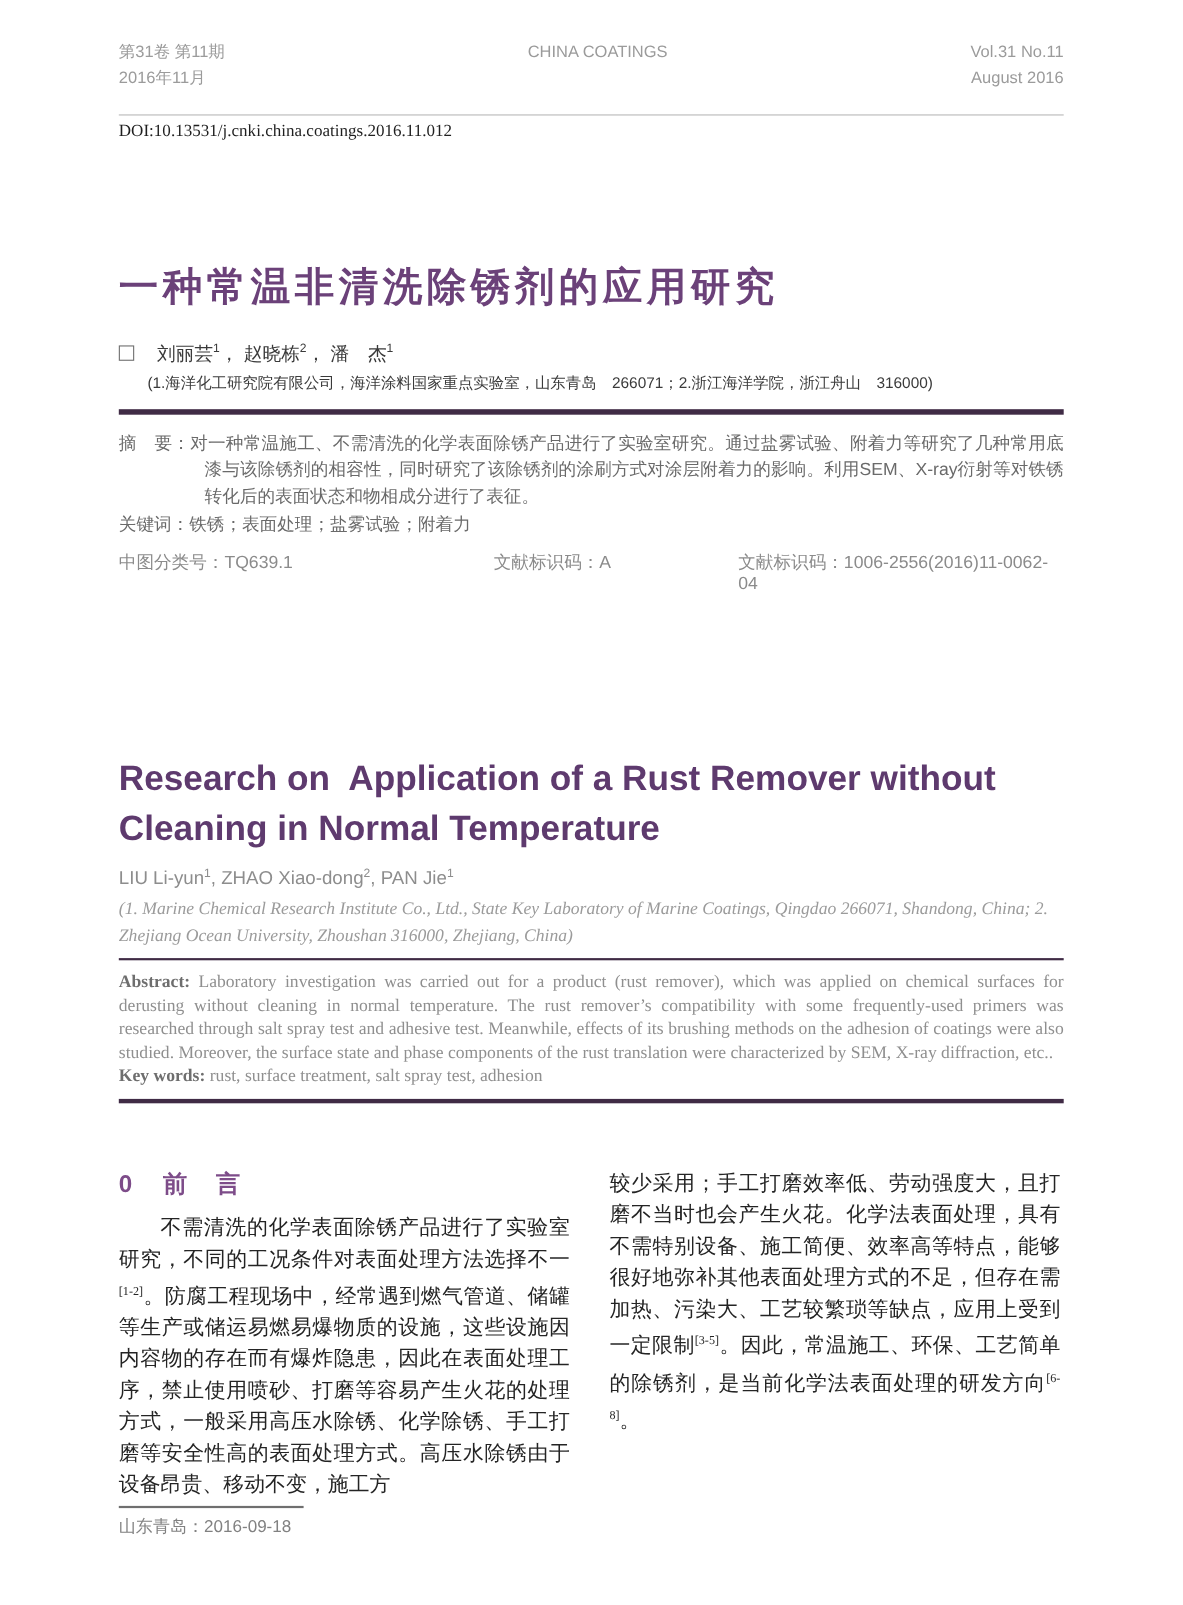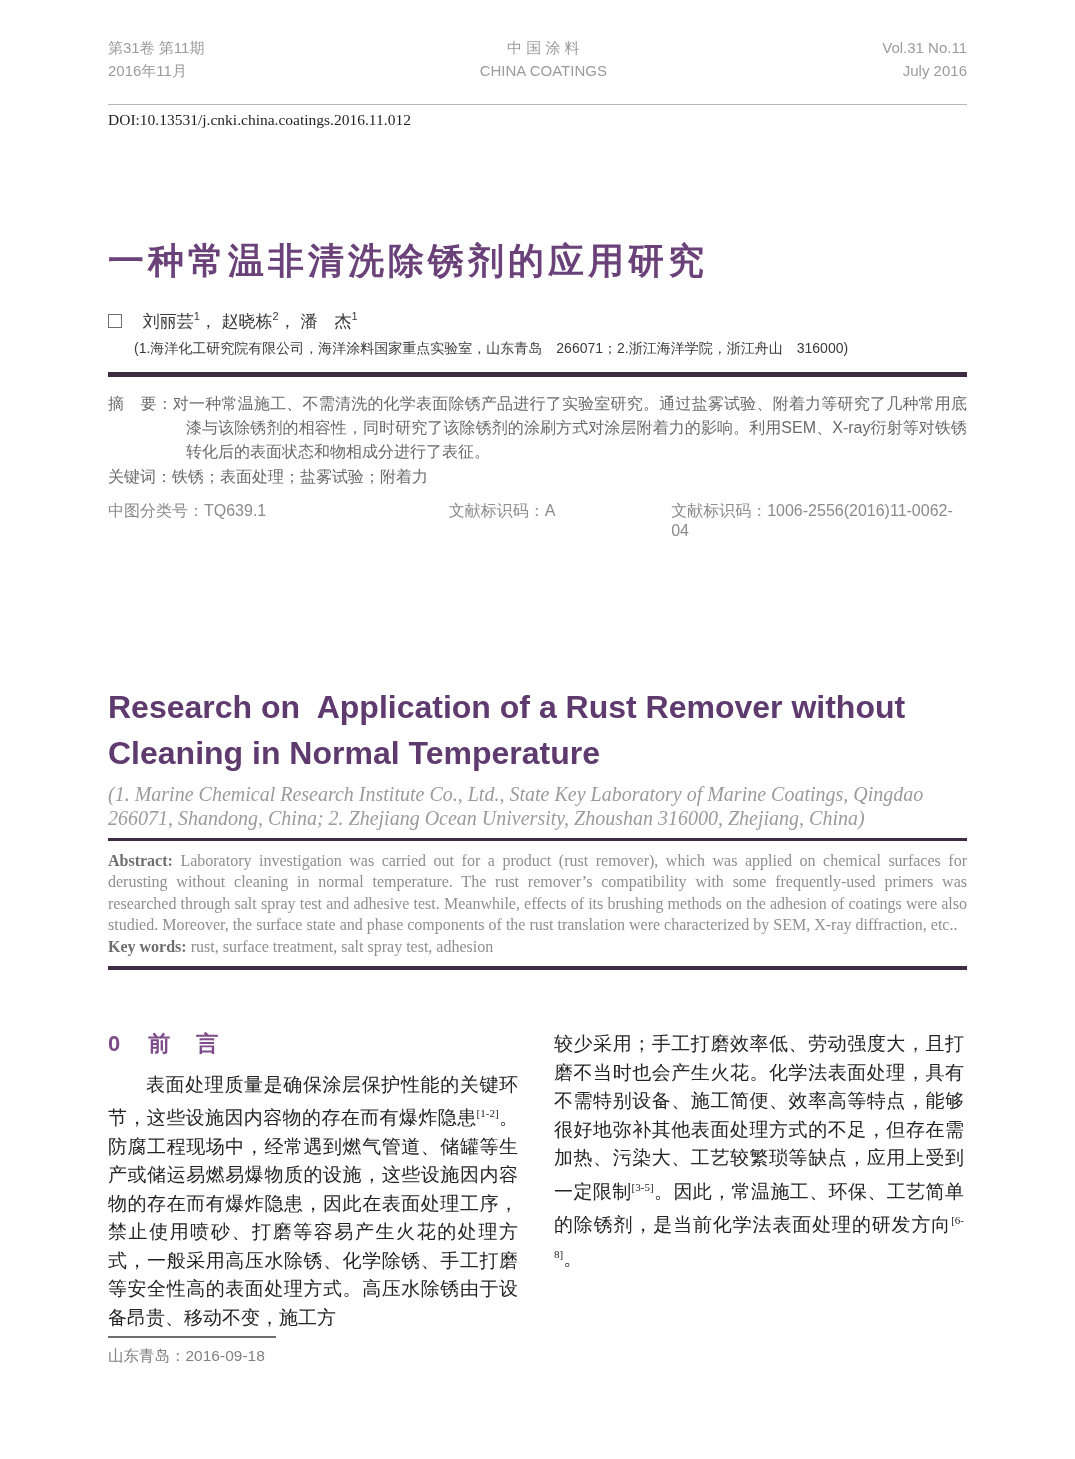--- a/index.html
+++ b/index.html
@@ -41,21 +41,21 @@
   .meta-row{margin-top:13px;display:flex;color:#8b8b8b;font-size:16px;}
   .meta-item-1{width:345px;}
   .meta-item-2{width:225px;}
 
   
   .en-block{margin-top:144px;}
   .en-title{font-size:32px;line-height:46px;font-weight:800;color:#5e3a6e;
     font-family:"Liberation Sans",sans-serif;white-space:pre-wrap;}
   .en-authors{margin-top:12px;font-size:17px;color:#8d8d8d;}
   .en-affil{margin-top:6px;font-family:"Liberation Serif",serif;font-style:italic;
-    font-size:20px;line-height:24px;color:#9b9b9b;}
+    font-size:16px;line-height:24px;color:#9b9b9b;}
   .en-abstract{margin-top:9px;font-family:"Liberation Serif",serif;font-size:16px;
     line-height:21.5px;color:#8f8f8f;text-align:justify;}
   .en-abstract b,.en-kw b{color:#6e6e6e;}
   .en-kw{font-family:"Liberation Serif",serif;font-size:16px;line-height:21.5px;color:#8f8f8f;}
 
   
   .intro{margin-top:60px;display:flex;gap:36px;font-family:"Liberation Serif",serif;}
   .col{width:410px;font-size:19px;line-height:28.5px;text-align:justify;color:#242424;}
   .intro-heading{font-family:Liberation Sans, sans-serif;font-size:22px;font-weight:700;
     color:var(--heading-purple);margin-bottom:12px;letter-spacing:2px;}
@@ -71,26 +71,25 @@
 <body>
 
 <div class="page">
 
   <div class="journal-header">
     <div class="jh-left">
       <div>第31卷 第11期</div>
       <div>2016年11月</div>
     </div>
     <div class="jh-center">
-      <div>中 国 涂 料</div>
       <div>CHINA COATINGS</div>
     </div>
     <div class="jh-right">
       <div>Vol.31 No.11</div>
-      <div>July 2016</div>
+      <div>August 2016</div>
     </div>
   </div>
   <div class="doi-line">DOI:10.13531/j.cnki.china.coatings.2016.11.012</div>
 
   <h1 class="cn-title">一种常温非清洗除锈剂的应用研究</h1>
 
   <div class="authors-cn">
     <span class="author-box"></span>
     <span>刘丽芸</span><sup>1</sup><span>，</span>
     <span>赵晓栋</span><sup>2</sup><span>，</span>
@@ -106,36 +105,39 @@
   <div class="meta-row">
     <span class="meta-item-1"><span>中图分类号：</span><span>TQ639.1</span></span>
     <span class="meta-item-2"><span>文献标识码：</span><span>A</span></span>
     <span class="meta-item-3"><span>文献标识码：</span><span>1006-2556(2016)11-0062-04</span></span>
   </div>
 
   <div class="en-block">
     <div class="en-title">Research on  Application of a Rust Remover without</div>
     <div class="en-title">Cleaning in Normal Temperature</div>
 
+    <div class="en-authors">
+      <span>LIU Li-yun</span><sup>1</sup><span>, </span><span>ZHAO Xiao-dong</span><sup>2</sup><span>, </span><span>PAN Jie</span><sup>1</sup>
+    </div>
     <div class="en-affil">(1. Marine Chemical Research Institute Co., Ltd., State Key Laboratory of Marine Coatings, Qingdao 266071, Shandong, China; 2. Zhejiang Ocean University, Zhoushan 316000, Zhejiang, China)</div>
 
     <div class="rule rule-thin"></div>
 
     <p class="en-abstract"><b>Abstract:</b><span> Laboratory investigation was carried out for a product (rust remover), which was applied on chemical surfaces for derusting without cleaning in normal temperature. The rust remover’s compatibility with some frequently-used primers was researched through salt spray test and adhesive test. Meanwhile, effects of its brushing methods on the adhesion of coatings were also studied. Moreover, the surface state and phase components of the rust translation were characterized by SEM, X-ray diffraction, etc..</span></p>
     <p class="en-kw"><b>Key words:</b><span> rust, surface treatment, salt spray test, adhesion</span></p>
 
     <div class="rule rule-mid"></div>
   </div>
 
   <div class="intro">
     <div class="col">
       <div class="intro-heading">
         <span class="num">0</span><span>前　言</span>
       </div>
-      <p class="indent"><span>表面处理质量是确保涂层保护性能的关键环节，这些设施因内容物的存在而有爆炸隐患</span><sup>[1-2]</sup><span>。防腐工程现场中，经常遇到燃气管道、储罐等生产或储运易燃易爆物质的设施，这些设施因内容物的存在而有爆炸隐患，因此在表面处理工序，禁止使用喷砂、打磨等容易产生火花的处理方式，一般采用高压水除锈、化学除锈、手工打磨等安全性高的表面处理方式。高压水除锈由于设备昂贵、移动不变，施工方</span></p>
+      <p class="indent"><span>不需清洗的化学表面除锈产品进行了实验室研究，不同的工况条件对表面处理方法选择不一</span><sup>[1-2]</sup><span>。防腐工程现场中，经常遇到燃气管道、储罐等生产或储运易燃易爆物质的设施，这些设施因内容物的存在而有爆炸隐患，因此在表面处理工序，禁止使用喷砂、打磨等容易产生火花的处理方式，一般采用高压水除锈、化学除锈、手工打磨等安全性高的表面处理方式。高压水除锈由于设备昂贵、移动不变，施工方</span></p>
     </div>
     <div class="col">
       <p><span>较少采用；手工打磨效率低、劳动强度大，且打磨不当时也会产生火花。化学法表面处理，具有不需特别设备、施工简便、效率高等特点，能够很好地弥补其他表面处理方式的不足，但存在需加热、污染大、工艺较繁琐等缺点，应用上受到一定限制</span><sup>[3-5]</sup><span>。因此，常温施工、环保、工艺简单的除锈剂，是当前化学法表面处理的研发方向</span><sup>[6-8]</sup><span>。</span></p>
     </div>
   </div>
 
   <div class="footnote">
     <div class="footnote-rule"></div>
     <div><span>山东青岛：</span><span>2016-09-18</span></div>
 

